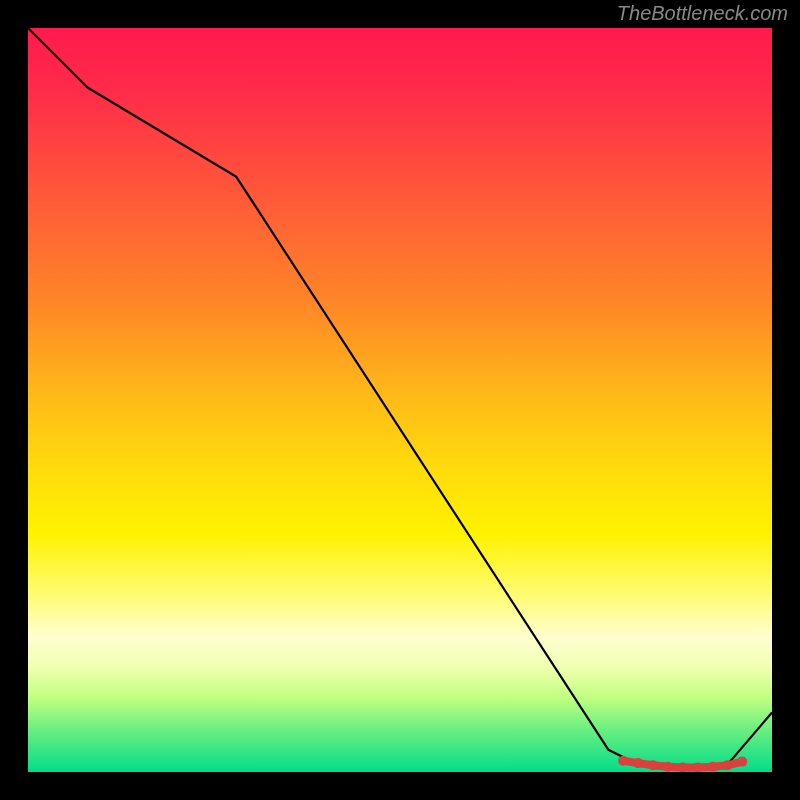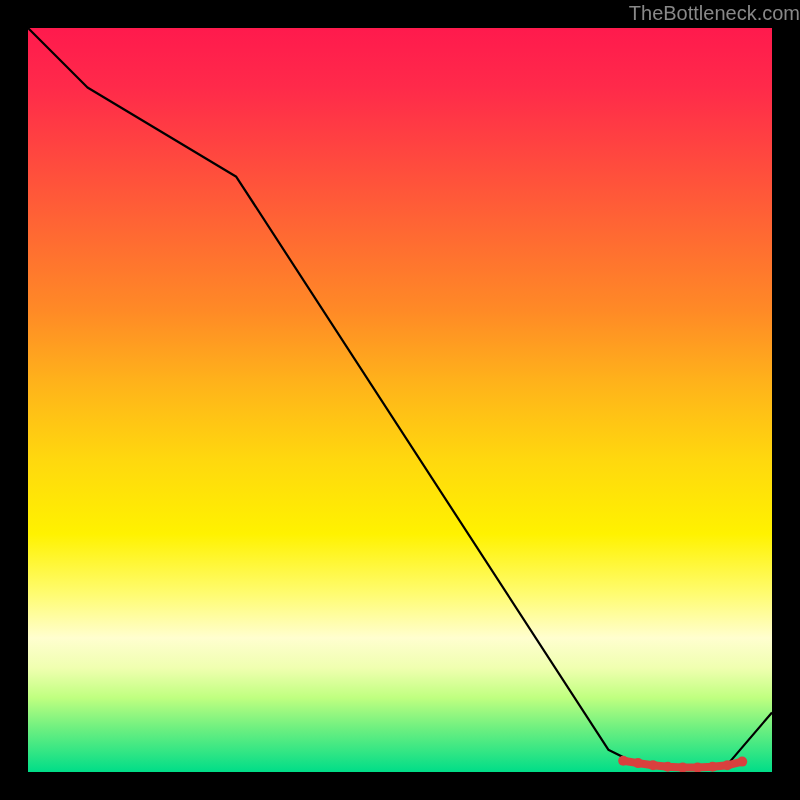--- a/index.html
+++ b/index.html
@@ -6,24 +6,25 @@
   body {
     width: 800px;
     height: 800px;
     background: #000;
     position: relative;
     font-family: Arial, sans-serif;
   }
   .attribution {
     position: absolute;
     top: 2px;
-    right: 0;
+    right: 12px;
     color: #888;
     font-size: 20px;
     font-weight: normal;
+    font-style: italic;
   }
   .plot-area {
     position: absolute;
     left: 28px;
     top: 28px;
     width: 744px;
     height: 744px;
   }
   .gradient-bg {
     width: 100%;

